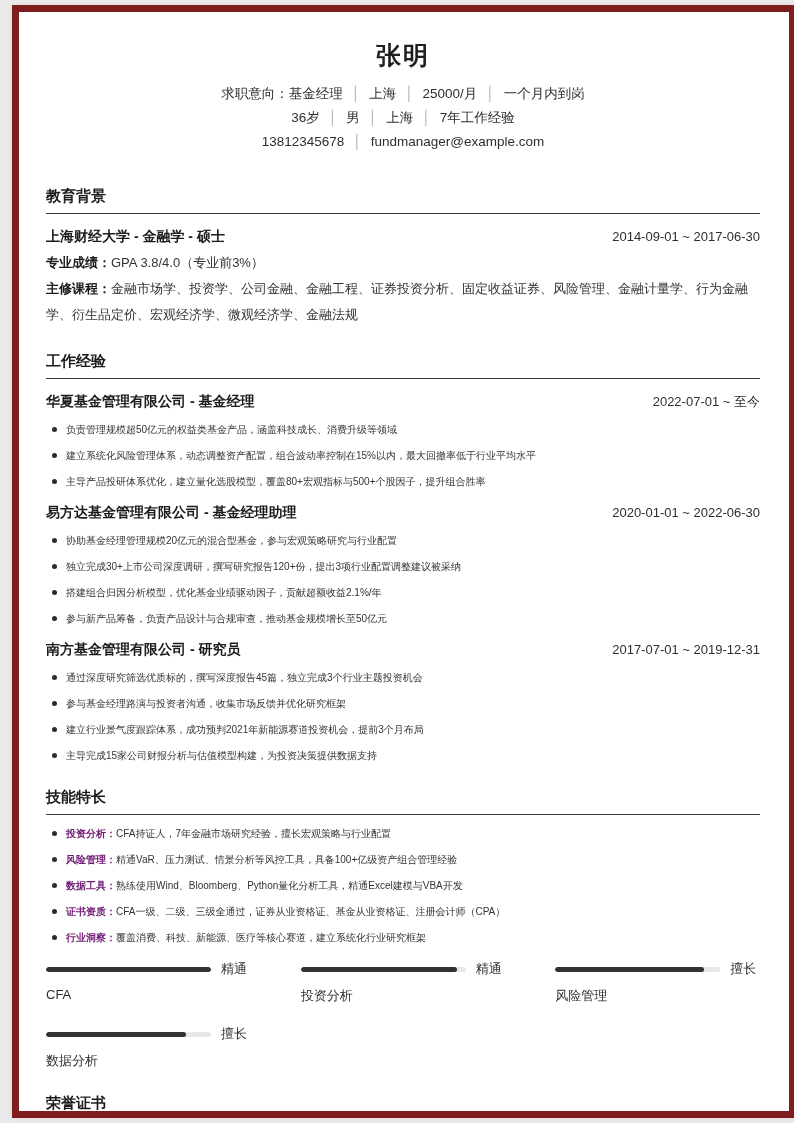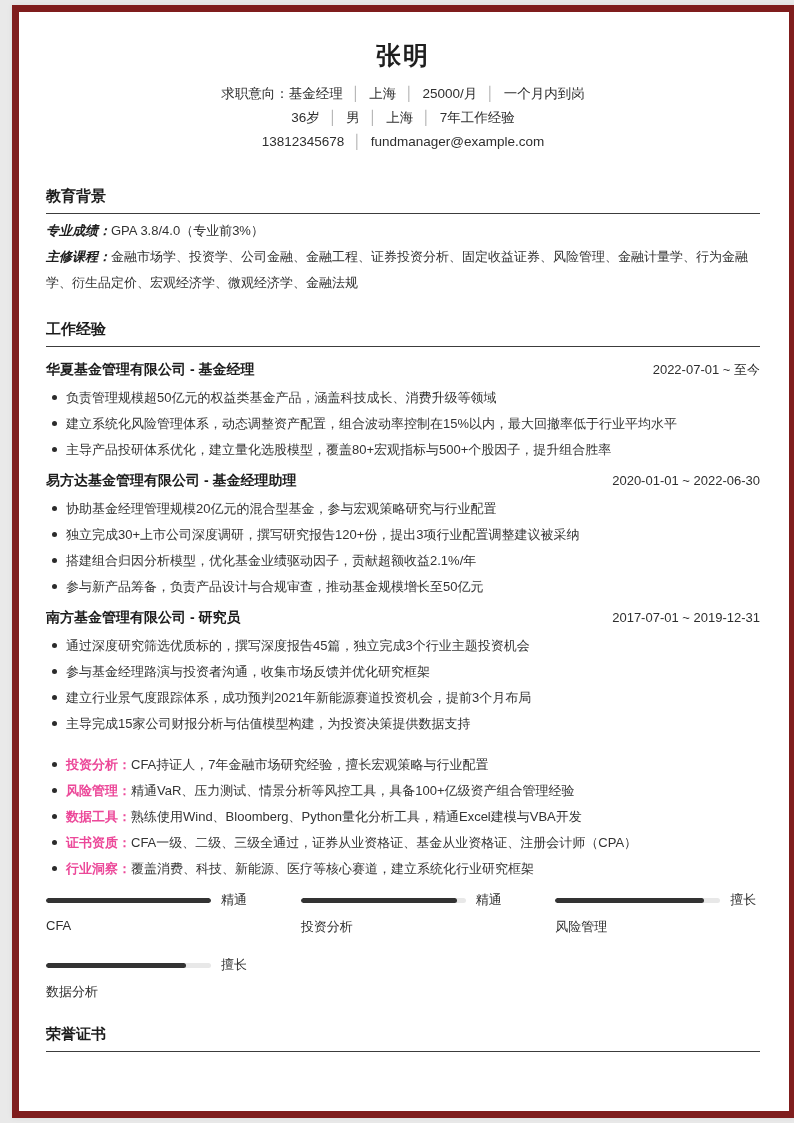--- a/index.html
+++ b/index.html
@@ -40,32 +40,32 @@
   }
 
   .item-head {
     display:flex; justify-content:space-between; align-items:baseline;
     margin-top:14px;
   }
   .item-title { font-size:14px; font-weight:700; color:#1c1c1c; }
   .item-date { font-size:13px; color:#2e2e2e; white-space:nowrap; }
 
   .edu-line { margin:4px 0 0; font-size:13px; color:#333; line-height:26px; }
-  .edu-line b { color:#1c1c1c;font-style:italic; }
+  .edu-line b { color:#1c1c1c; }
 
   ul.bullets { list-style:none; margin:10px 0 0; padding:0; }
   li.bullet {
     position:relative; padding-left:20px;
-    font-size:13px; color:#333; line-height:17px; margin-bottom:9px;
+    font-size:10px; color:#333; line-height:17px; margin-bottom:9px;
   }
   li.bullet::before {
     content:""; position:absolute; left:6px; top:6px;
     width:5px; height:5px; border-radius:50%; background:#2b2b2b;
   }
-  li.bullet b { color:#ec4899; }
+  li.bullet b { color:#701a75; }
 
   .job + .job { margin-top:12px; }
 
   
   .bars-grid {
     display:grid; grid-template-columns:repeat(3,1fr);
     column-gap:50px; row-gap:20px; margin-top:14px;
   }
   .bar-row { display:flex; align-items:center; }
   .bar-track {
@@ -86,20 +86,24 @@
       <h1 class="name">张明</h1>
       <div id="header-lines">
           <div class="hline"><span>求职意向：基金经理</span><span class="sep">│</span><span>上海</span><span class="sep">│</span><span>25000/月</span><span class="sep">│</span><span>一个月内到岗</span></div>
           <div class="hline"><span>36岁</span><span class="sep">│</span><span>男</span><span class="sep">│</span><span>上海</span><span class="sep">│</span><span>7年工作经验</span></div>
           <div class="hline"><span>13812345678</span><span class="sep">│</span><span>fundmanager@example.com</span></div>
         </div>
     </div>
 
     <div class="section first">
       <h2 class="section-title">教育背景</h2>
+      <div class="item-head">
+        <span class="item-title">上海财经大学 - 金融学 - 硕士</span>
+        <span class="item-date">2014-09-01 ~ 2017-06-30</span>
+      </div>
       <p class="edu-line"><b>专业成绩：</b><span>GPA 3.8/4.0（专业前3%）</span></p>
       <p class="edu-line" style="margin-top:0;"><b>主修课程：</b><span>金融市场学、投资学、公司金融、金融工程、证券投资分析、固定收益证券、风险管理、金融计量学、行为金融学、衍生品定价、宏观经济学、微观经济学、金融法规</span></p>
     </div>
 
     <div class="section">
       <h2 class="section-title">工作经验</h2>
       <div id="jobs">
           <div class="job">
             <div class="item-head">
               <span class="item-title">华夏基金管理有限公司 - 基金经理</span>
@@ -132,20 +136,21 @@
               <li class="bullet">通过深度研究筛选优质标的，撰写深度报告45篇，独立完成3个行业主题投资机会</li>
               <li class="bullet">参与基金经理路演与投资者沟通，收集市场反馈并优化研究框架</li>
               <li class="bullet">建立行业景气度跟踪体系，成功预判2021年新能源赛道投资机会，提前3个月布局</li>
               <li class="bullet">主导完成15家公司财报分析与估值模型构建，为投资决策提供数据支持</li>
             </ul>
           </div>
         </div>
     </div>
 
     <div class="section">
+      <h2 class="section-title">技能特长</h2>
       <ul class="bullets" id="skill-items">
           <li class="bullet"><b>投资分析：</b><span>CFA持证人，7年金融市场研究经验，擅长宏观策略与行业配置</span></li>
           <li class="bullet"><b>风险管理：</b><span>精通VaR、压力测试、情景分析等风控工具，具备100+亿级资产组合管理经验</span></li>
           <li class="bullet"><b>数据工具：</b><span>熟练使用Wind、Bloomberg、Python量化分析工具，精通Excel建模与VBA开发</span></li>
           <li class="bullet"><b>证书资质：</b><span>CFA一级、二级、三级全通过，证券从业资格证、基金从业资格证、注册会计师（CPA）</span></li>
           <li class="bullet"><b>行业洞察：</b><span>覆盖消费、科技、新能源、医疗等核心赛道，建立系统化行业研究框架</span></li>
         </ul>
       <div class="bars-grid" id="bars-grid">
           <div class="bar-item">
             <div class="bar-row">

